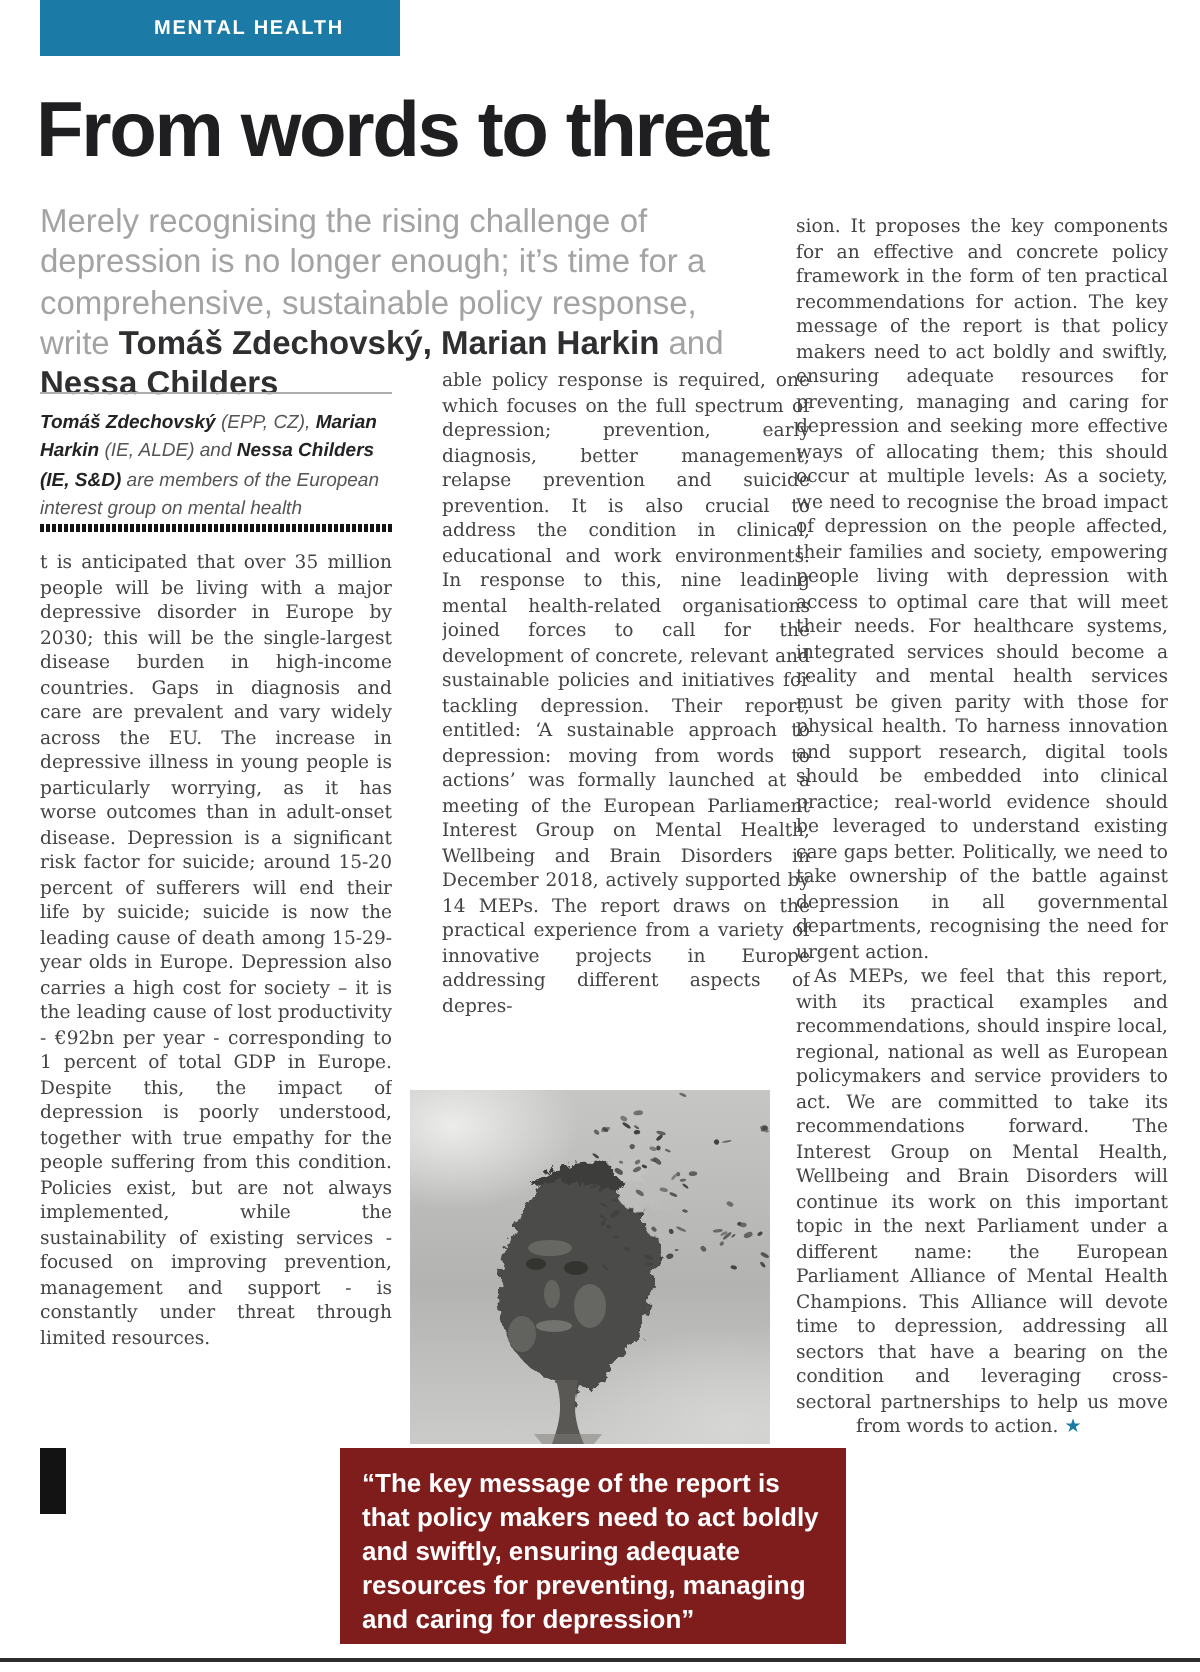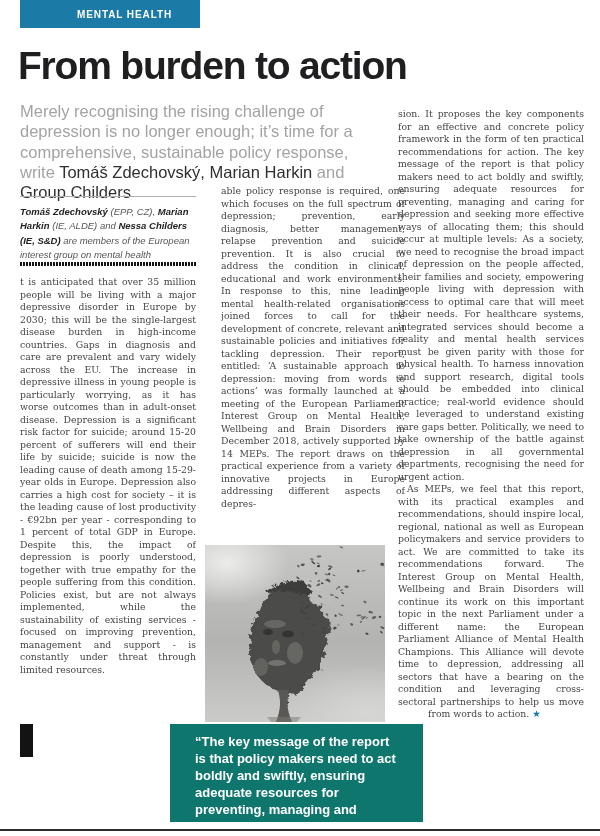--- a/index.html
+++ b/index.html
@@ -9,21 +9,21 @@
   
   .tag-banner{position:absolute;left:20px;top:0;width:180px;height:28px;background:#1b7aa6;
               display:flex;align-items:center;padding-left:13px;box-sizing:border-box;}
   .tag-banner span{color:#ffffff;font-size:10px;font-weight:bold;letter-spacing:0.9px;padding-left:44px;}
 
   .headline{position:absolute;left:18px;top:44px;font-size:39px;font-weight:bold;color:#1f1f21;
             letter-spacing:-1.2px;font-family:"Liberation Sans",sans-serif;}
 
   .standfirst{position:absolute;left:20px;top:101px;width:366px;font-size:16.5px;line-height:1.23;
               color:#a3a3a3;}
-  .standfirst b{color:#2f2f31;font-weight:normal;margin-top:20px;}
+  .standfirst b{color:#2f2f31;font-weight:bold;margin-top:20px;}
 
   .byline-rule{position:absolute;left:20px;top:196px;width:176px;height:1px;background:#aeaeae;}
   .byline{position:absolute;left:20px;top:205px;width:176px;font-size:9.5px;line-height:1.5;color:#565659;font-style:italic;}
   .byline b{color:#232325;}
 
   
   .bodytext{font-family:"DejaVu Serif",serif;font-size:9.3px;line-height:12.5px;
             text-align:justify;color:#444446;overflow:hidden;}
   .bodytext p{margin:0;}
   .bodytext p.indent{text-indent:9px;}
@@ -47,42 +47,42 @@
 
   
   .figure{position:absolute;left:205px;top:545px;width:180px;height:177px;overflow:hidden;
           background:
             radial-gradient(ellipse 90px 60px at 12% 10%, #ececea 0%, rgba(236,236,234,0) 70%),
             radial-gradient(ellipse 120px 70px at 90% 95%, #d6d6d4 0%, rgba(214,214,212,0) 70%),
             linear-gradient(180deg,#c6c7c5 0%,#b3b4b2 55%,#cbcbc9 100%);}
   .figure svg{display:block;}
 
   
-  .quotebox{position:absolute;left:170px;top:724px;width:253px;height:98px;background:#0f766e;
-            box-sizing:border-box;padding:9px 25px;}
+  .quotebox{position:absolute;left:170px;top:724px;width:253px;height:98px;background:#7f1d1d;
+            box-sizing:border-box;padding:9px 11px;}
   .quotebox span{color:#ffffff;font-size:13px;line-height:17px;font-weight:bold;
                  font-family:"Liberation Sans",sans-serif;display:block;}
 
   .end-star{color:#1b7aa6;font-family:"DejaVu Sans",sans-serif;font-size:9.5px;}
 
   .bottom-rule{position:absolute;left:0;top:829px;width:600px;height:2px;background:#2d2d2d;}
 </style>
 </head>
 <body>
 
 <div class="page">
 
   <div class="tag-banner">
     <span>MENTAL HEALTH</span>
   </div>
 
-  <div class="headline">From burden to action</div>
+  <div class="headline">From words to threat</div>
 
   <div class="standfirst">
-    <span>Merely recognising the rising challenge of depression is no longer enough; it’s time for a comprehensive, sustainable policy response, write </span><b>Tomáš Zdechovský,</b><span> </span><b>Marian Harkin</b><span> and </span><b>Group Childers</b>
+    <span>Merely recognising the rising challenge of depression is no longer enough; it’s time for a comprehensive, sustainable policy response, write </span><b>Tomáš Zdechovský,</b><span> </span><b>Marian Harkin</b><span> and </span><b>Nessa Childers</b>
   </div>
 
   <div class="byline-rule"></div>
 
   <div class="byline">
     <b>Tomáš Zdechovský</b><span> (EPP, CZ), </span><b>Marian Harkin</b><span> (IE, ALDE) and </span><b>Nessa Childers (IE, S&amp;D)</b><span> are members of the European interest group on mental health</span>
   </div>
 
   <div class="col1 bodytext">
     <div class="dotted-rule"></div>

